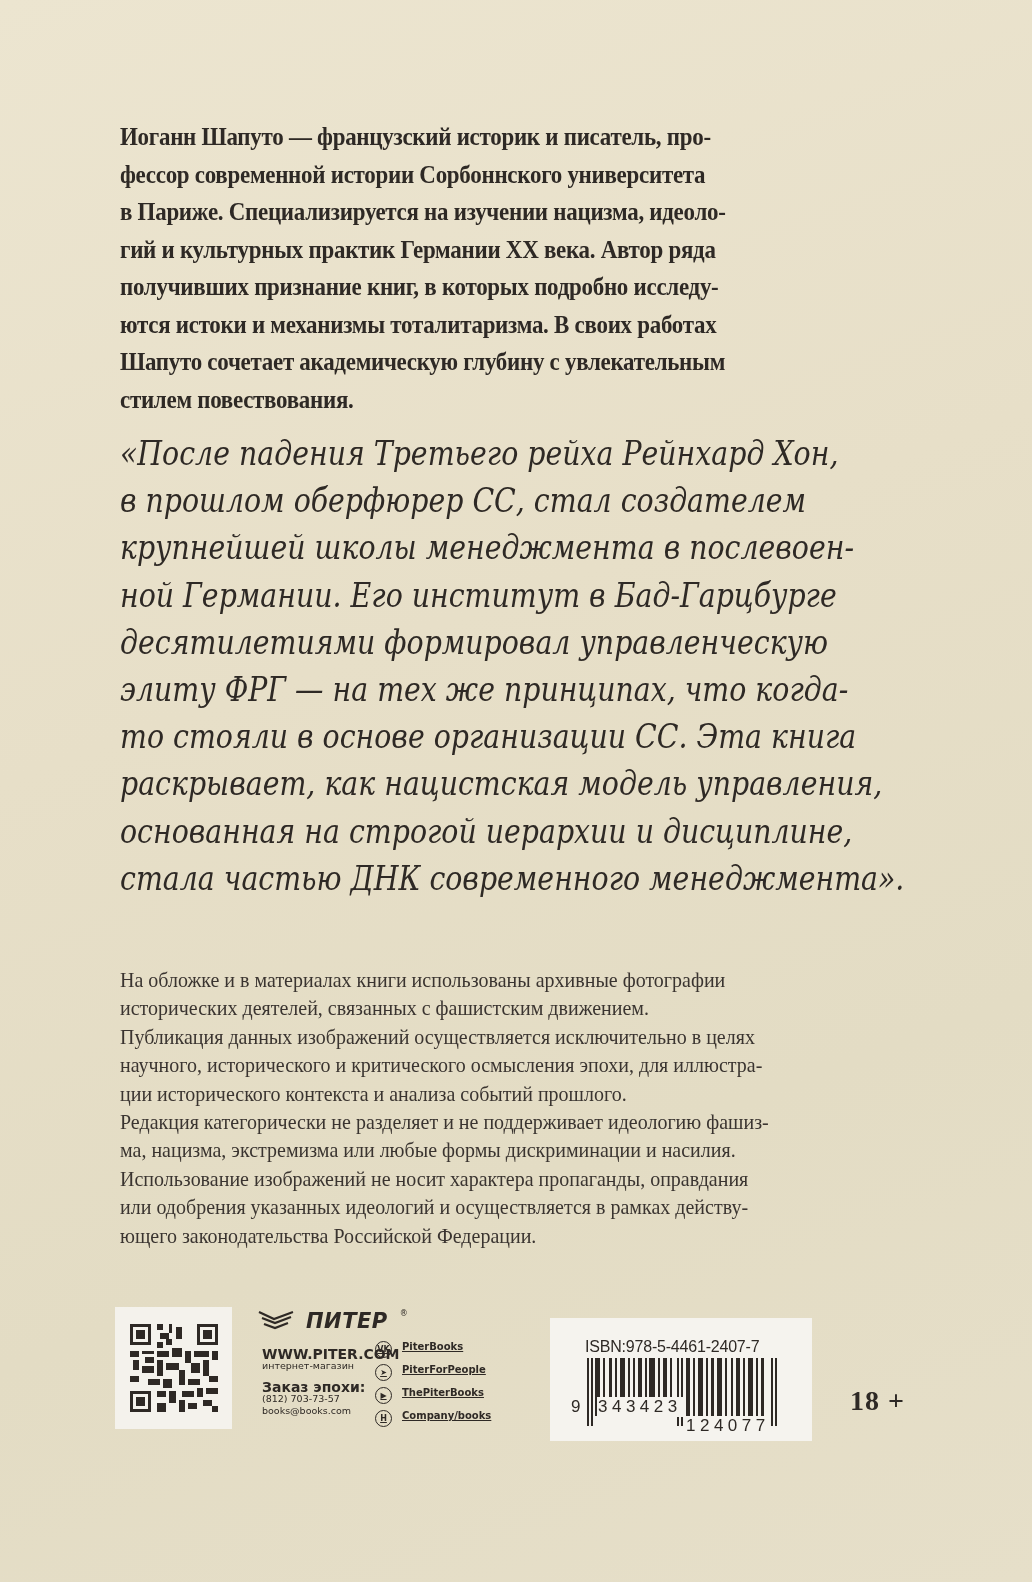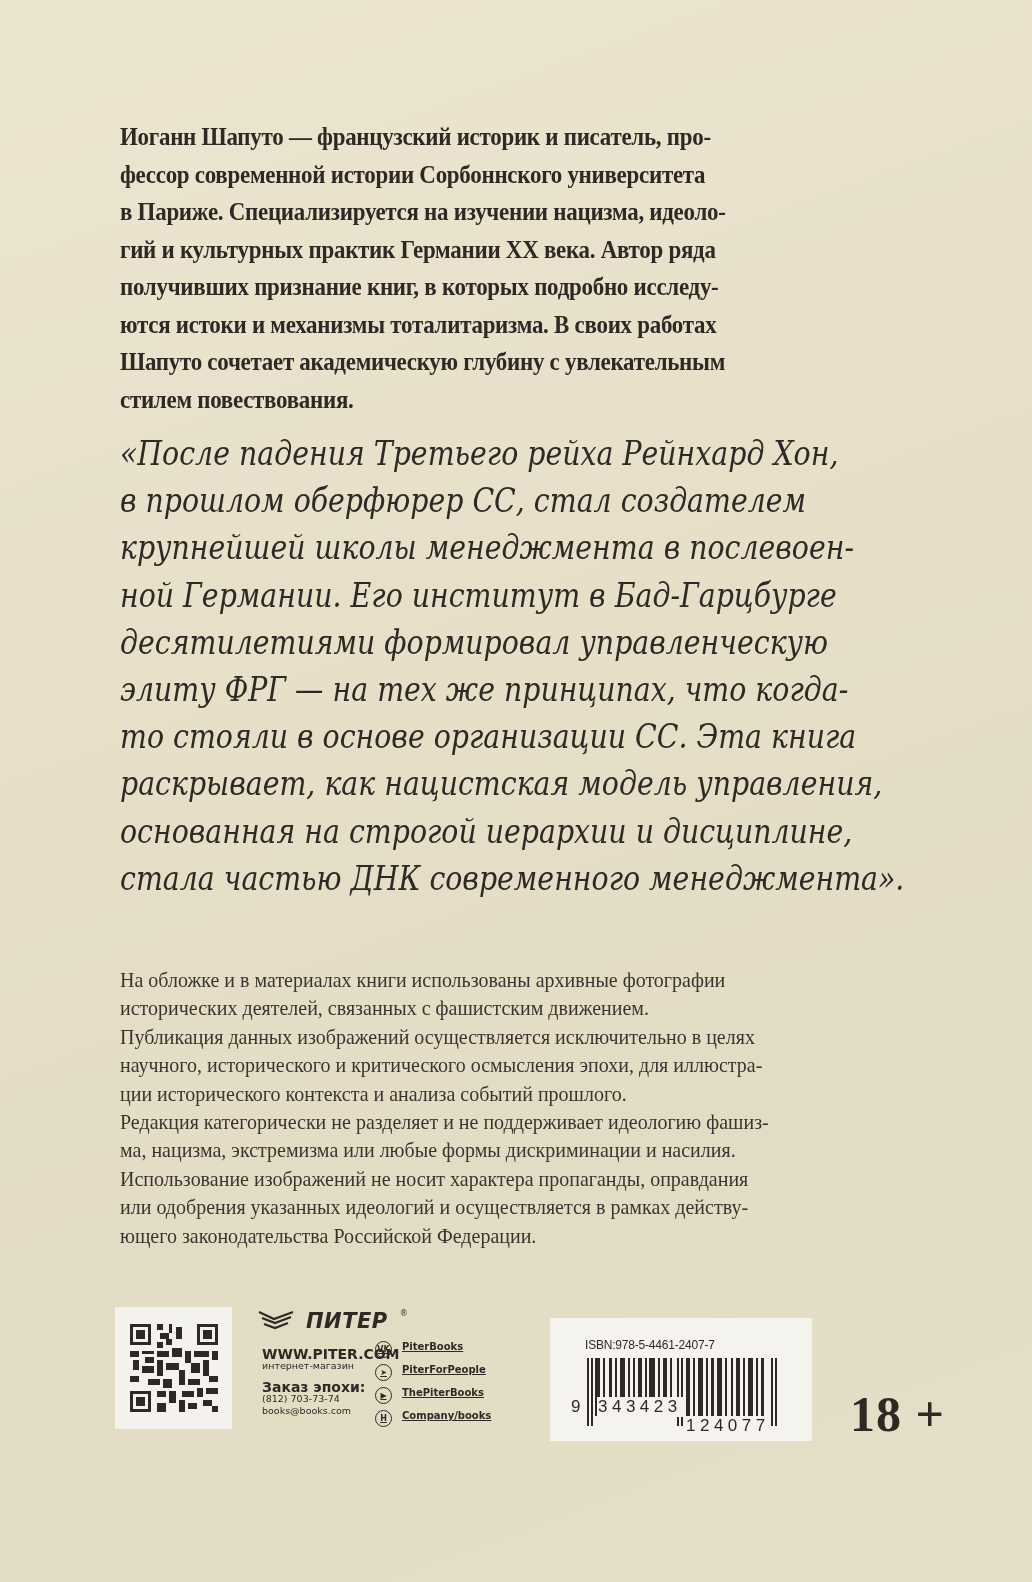--- a/index.html
+++ b/index.html
@@ -53,30 +53,30 @@
   .social .row{display:flex;align-items:flex-start;height:23px;gap:10px;text-decoration:underline;}
   .social .ic{
     width:17px;height:17px;border:1.6px solid #2e2925;border-radius:50%;box-sizing:border-box;
     display:flex;align-items:center;justify-content:center;font-size:8px;font-weight:bold;
   }
   .isbn-box{
     position:absolute;left:550px;top:1318px;width:262px;height:123px;background:#f5f3ee;
   }
   .isbn-label{
     position:absolute;left:35px;top:20px;font-family:"Liberation Sans","DejaVu Sans",sans-serif;
-    font-size:12px;color:#2e2925;letter-spacing:-0.2px;
+    font-size:16px;color:#2e2925;letter-spacing:-0.2px;
   }
   .barcode{position:absolute;left:35px;top:40px;width:196px;height:68px;}
   .isbn-digits{
     position:absolute;top:79px;font-family:"Liberation Sans","DejaVu Sans",sans-serif;
     font-size:17px;color:#2e2925;background:#f5f3ee;padding:0 1px;letter-spacing:4.5px;
   }
   .age{
     position:absolute;left:850px;top:1385px;font-family:"Liberation Serif","DejaVu Serif",serif;
-    font-weight:bold;font-size:50px;color:#2e2925;letter-spacing:1px;
+    font-weight:bold;font-size:28px;color:#2e2925;letter-spacing:1px;
   }
 </style>
 </head>
 <body>
 
 <div class="bio">
   <span class="ln">Иоганн Шапуто — французский историк и писатель, про-</span>
   <span class="ln">фессор современной истории Сорбоннского университета</span>
   <span class="ln">в Париже. Специализируется на изучении нацизма, идеоло-</span>
   <span class="ln">гий и культурных практик Германии XX века. Автор ряда</span>
@@ -166,21 +166,21 @@
   </svg>
   <span class="logo-text">ПИТЕР</span>
   <span class="logo-reg">®</span>
 </div>
 
 <div class="contacts">
   <div class="b">WWW.PITER.COM</div>
   <div>интернет-магазин</div>
   <div class="gap"></div>
   <div class="b">Заказ эпохи:</div>
-  <div>(812) 703-73-74</div>
+  <div>(812) 703-73-57</div>
   <div>books@books.com</div>
 </div>
 
 <div class="social">
   <div class="row">
     <span class="ic">VK</span>
     <span>PiterBooks</span>
   </div>
   <div class="row">
     <span class="ic">➤</span>

